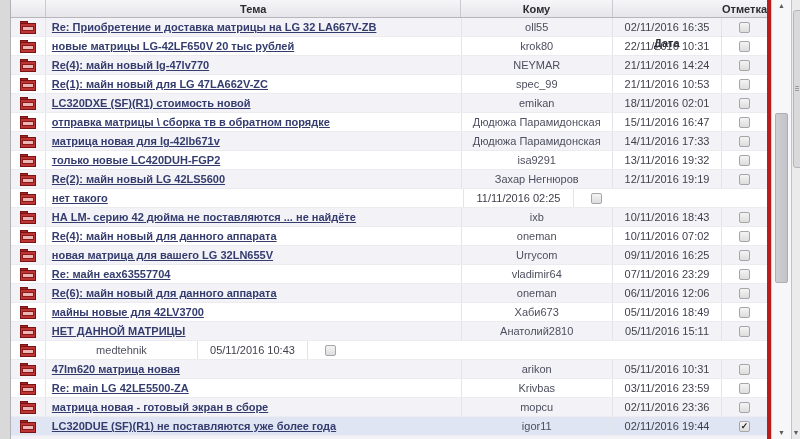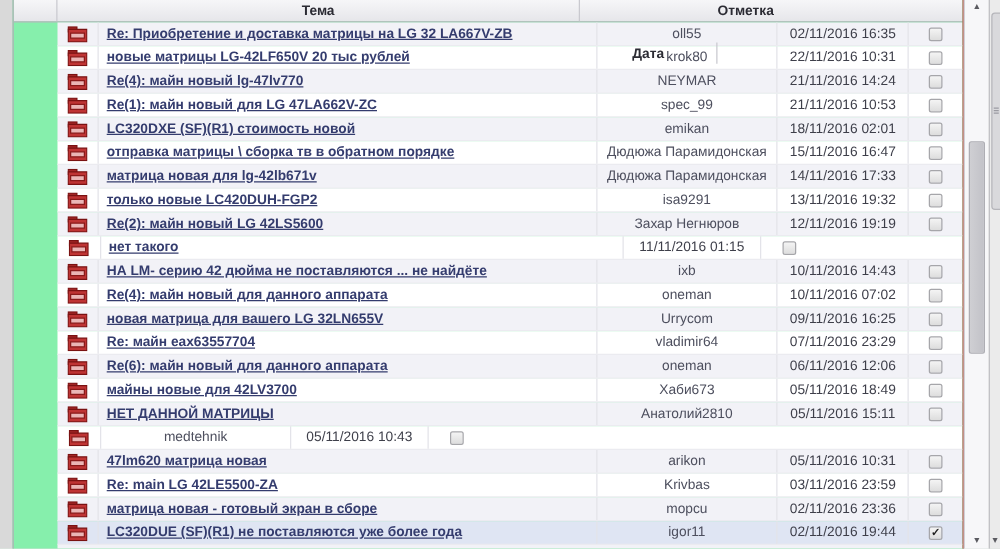--- a/index.html
+++ b/index.html
@@ -1,25 +1,25 @@
 <!DOCTYPE html>
 <html><head>
 <meta charset="utf-8">
 <style>
   html,body{margin:0;padding:0;}
   .page{position:relative;width:800px;height:439px;background:#d9d9d9;overflow:hidden;
         font-family:"Liberation Sans",sans-serif;font-size:11px;-webkit-font-smoothing:antialiased;}
-  .table{position:absolute;left:10px;top:0;width:761px;height:439px;background:#86efac;
-         border-left:1px solid #b0b0b5;border-right:1px solid #b91c1c;box-sizing:border-box;overflow:hidden;}
+  .table{position:absolute;left:10px;top:0;width:761px;height:439px;background:#fca5a5;
+         border-left:1px solid #b0b0b5;border-right:4px solid #b91c1c;box-sizing:border-box;overflow:hidden;}
   .hrow{display:flex;height:18px;background:linear-gradient(#f6f6f8,#e6e6ea);
         border-bottom:1px solid #b6b6bc;box-sizing:border-box;}
   .hcell{display:flex;align-items:center;justify-content:center;font-weight:bold;color:#2b2b33;
          border-right:1px solid #c9c9cf;box-sizing:border-box;height:100%;}
   .hcell:last-child{border-right:none;}
-  .row{display:flex;height:19px;box-sizing:border-box;border-bottom:1px solid #ebebf0;background:#ffffff;margin-left:35px;}
+  .row{display:flex;height:19px;box-sizing:border-box;border-bottom:1px solid #ebebf0;background:#ffffff;}
   .row.alt{background:#f2f2f7;}
   .row.sel{background:#dfe5f3;}
   .row.filler{height:3px;border-bottom:none;}
   .cell{display:flex;align-items:center;border-right:1px solid #e3e3e9;box-sizing:border-box;height:100%;overflow:hidden;white-space:nowrap;}
   .cell:last-child{border-right:none;}
   .c-icon{width:35px;justify-content:center;}
   .c-topic{width:418px;justify-content:flex-start;padding-left:6px;}
   .c-to{width:152px;justify-content:center;color:#4d4f5e;}
   .c-date{width:110px;justify-content:center;color:#3e3f4a;}
   .c-mark{width:45px;justify-content:center;}
@@ -52,20 +52,21 @@
 </style>
 </head>
 <body>
 
 <div class="page">
 
   <div class="table">
     <div class="hrow">
       <div class="hcell h-icon"></div>
       <div class="hcell h-topic">Тема</div>
+      <div class="hcell h-to">Кому</div>
       <div class="hcell h-date">Дата</div>
       <div class="hcell h-mark">Отметка</div>
     </div>
     <div id="rows">
         <div class="row alt">
     <div class="cell c-icon">
       <span class="folder">
         <svg width="16" height="13" viewBox="0 0 16 13">
           <rect x="0.5" y="0.5" width="7" height="4" fill="#a32626" stroke="#7a1212"></rect>
           <rect x="0.5" y="2.5" width="15" height="10" fill="#bf3434" stroke="#7a1212"></rect>
@@ -258,42 +259,42 @@
         <svg width="16" height="13" viewBox="0 0 16 13">
           <rect x="0.5" y="0.5" width="7" height="4" fill="#a32626" stroke="#7a1212"></rect>
           <rect x="0.5" y="2.5" width="15" height="10" fill="#bf3434" stroke="#7a1212"></rect>
           <rect x="2.5" y="5.5" width="11" height="4" fill="#eab6b6" stroke="#8a1a1a"></rect>
         </svg>
       </span>
     </div>
     <div class="cell c-topic">
             <a class="topic-link">нет такого</a>
           </div>
-    <div class="cell c-date">11/11/2016 01:15</div>
+    <div class="cell c-date">11/11/2016 02:25</div>
     <div class="cell c-mark">
       <span class="cbx">
               <span class="mk">✓</span>
             </span>
     </div>
   </div>
         <div class="row alt">
     <div class="cell c-icon">
       <span class="folder">
         <svg width="16" height="13" viewBox="0 0 16 13">
           <rect x="0.5" y="0.5" width="7" height="4" fill="#a32626" stroke="#7a1212"></rect>
           <rect x="0.5" y="2.5" width="15" height="10" fill="#bf3434" stroke="#7a1212"></rect>
           <rect x="2.5" y="5.5" width="11" height="4" fill="#eab6b6" stroke="#8a1a1a"></rect>
         </svg>
       </span>
     </div>
     <div class="cell c-topic">
             <a class="topic-link">НА LM- серию 42 дюйма не поставляются ... не найдёте</a>
           </div>
     <div class="cell c-to">ixb</div>
-    <div class="cell c-date">10/11/2016 14:43</div>
+    <div class="cell c-date">10/11/2016 18:43</div>
     <div class="cell c-mark">
       <span class="cbx">
               <span class="mk">✓</span>
             </span>
     </div>
   </div>
         <div class="row">
     <div class="cell c-icon">
       <span class="folder">
         <svg width="16" height="13" viewBox="0 0 16 13">

